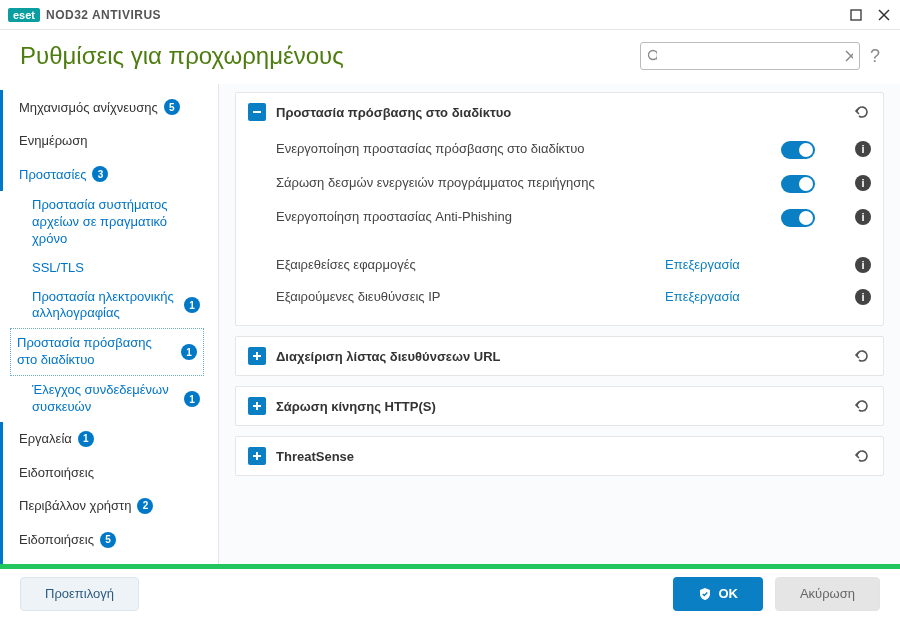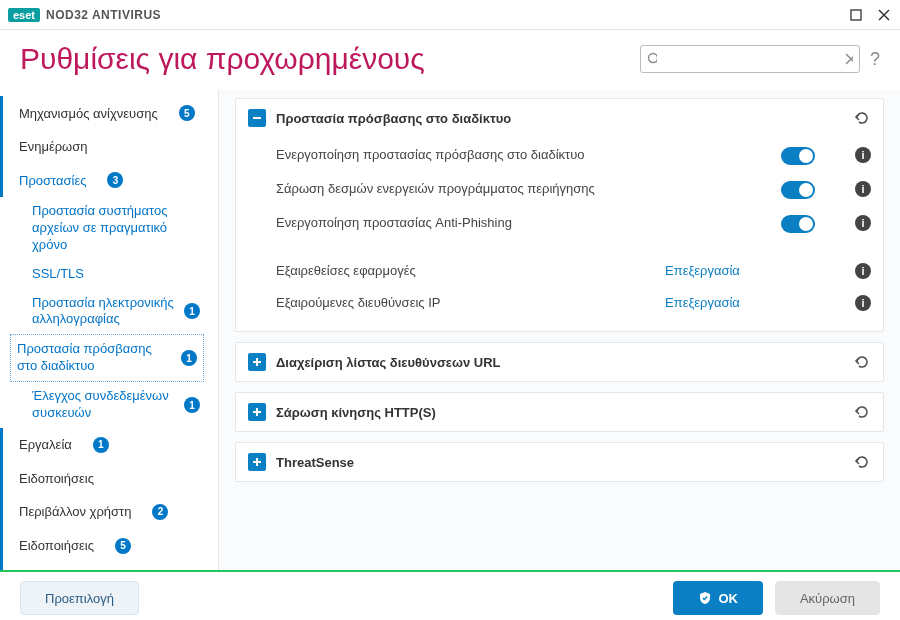--- a/index.html
+++ b/index.html
@@ -44,22 +44,22 @@
     display: flex;
     gap: 12px;
   }
   .winctrl { width: 16px; height: 16px; display:flex; align-items:center; justify-content:center; cursor:pointer; }
   .hdr {
     display: flex;
     align-items: center;
     padding: 12px 20px 14px 20px;
   }
   .hdr-title {
-    font-size: 30px;
-    color: #be185d;
+    font-size: 24px;
+    color: #4d7c0f;
     font-weight: 400;
   }
   .hdr-right { margin-left:auto; display:flex; align-items:center; gap:10px; }
   .searchbox {
     display:flex; align-items:center;
     width: 220px; height:28px;
     border:1px solid #bbb; border-radius:3px;
     padding: 0 6px;
     gap:6px;
     background:#fff;
@@ -73,21 +73,21 @@
     height: calc(620px - 30px - 56px - 54px);
   }
   .sidebar {
     width: 218px;
     padding: 6px 10px 6px 0;
     overflow-y:auto;
   }
   .sb-item {
     padding: 9px 8px 9px 16px;
     border-left: 3px solid transparent;
-    display:flex; align-items:center; gap:21px;
+    display:flex; align-items:center; gap:6px;
     cursor:pointer;
     color:#3a3a3a;
   }
   .sb-item.top { border-left-color:#0078c8; font-weight:400; color:#333;}
   .sb-sub {
     padding: 6px 8px 6px 32px;
     color:#0074c8;
     font-size:13px;
     cursor:pointer;
     display:flex; align-items:center; gap:6px;
@@ -147,21 +147,21 @@
   .info-i {
     width:16px; height:16px; border-radius:50%;
     background:#444; color:#fff; font-size:11px; font-weight:bold;
     display:inline-flex; align-items:center; justify-content:center;
     margin-left:40px; cursor:pointer;
   }
   .footer {
     height:54px;
     display:flex; align-items:center;
     padding: 0 20px;
-    border-top:2px solid #22c55e;
+    border-top:5px solid #22c55e;
     background:#fff;
   }
   .btn {
     height:34px; padding:0 24px;
     border-radius:4px; border:1px solid transparent;
     font-size:13px; cursor:pointer;
     display:inline-flex; align-items:center; gap:6px;
   }
   .btn-default { background:#eef3f7; color:#2b5b82; border-color:#dbe6ee;}
   .btn-primary { background:#0a7fc4; color:#fff; font-weight:600;text-align:center;}

